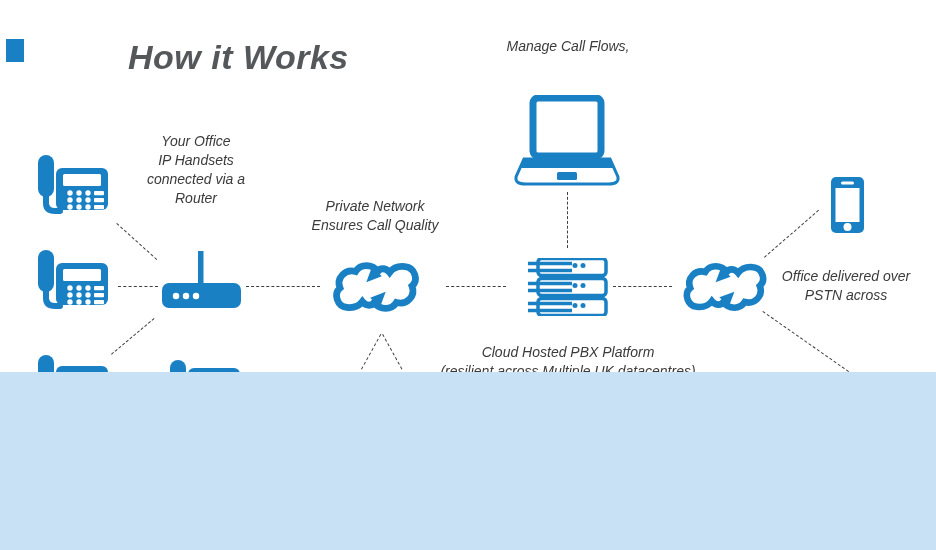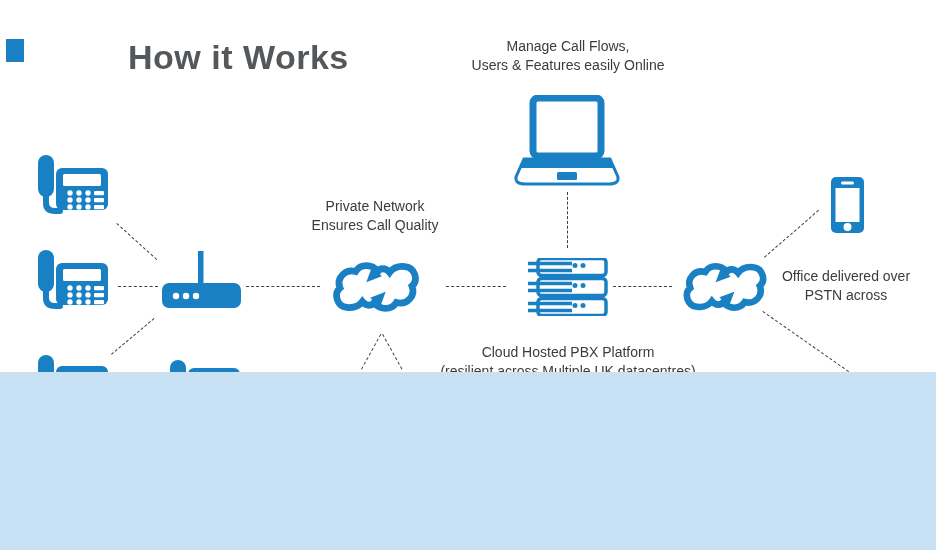--- a/index.html
+++ b/index.html
@@ -1,18 +1,18 @@
 <!DOCTYPE html>
 <html><head>
 <meta charset="utf-8">
 <style>
   html,body{margin:0;padding:0;background:#ffffff;}
   .stage{
     position:relative;width:936px;height:550px;overflow:hidden;
-    background:#ffffff;font-family:"Liberation Sans",sans-serif;
+    background:#ffffff;font-family:"Liberation Sans",sans-serif;font-style:italic;
   }
   .abs{position:absolute;}
   
   .title{
     left:128px;top:38px;width:320px;
     font-size:34px;font-weight:bold;letter-spacing:.5px;
     color:#54585b;z-index:2;
   }
   .label{
     text-align:center;font-size:14px;line-height:19px;color:#3b3b3b;z-index:2;
@@ -57,23 +57,28 @@
 <body>
 
 <div class="stage">
 
   <div class="abs corner-square"></div>
 
   <div class="abs title">How it Works</div>
 
   <div class="abs label lbl-manage">
     <div>Manage Call Flows,</div>
-    <div>Users &amp; Features easily Online</div>
-  </div>
-
+  </div>
+
+  <div class="abs label lbl-office">
+    <div>Your Office</div>
+    <div>IP Handsets</div>
+    <div>connected via a</div>
+    <div>Router</div>
+  </div>
 
   <div class="abs label lbl-pbx">
     <div>Cloud Hosted PBX Platform</div>
     <div>(resilient across Multiple UK datacentres)</div>
   </div>
 
   <div class="abs label lbl-private">
     <div>Private Network</div>
     <div>Ensures Call Quality</div>
   </div>

